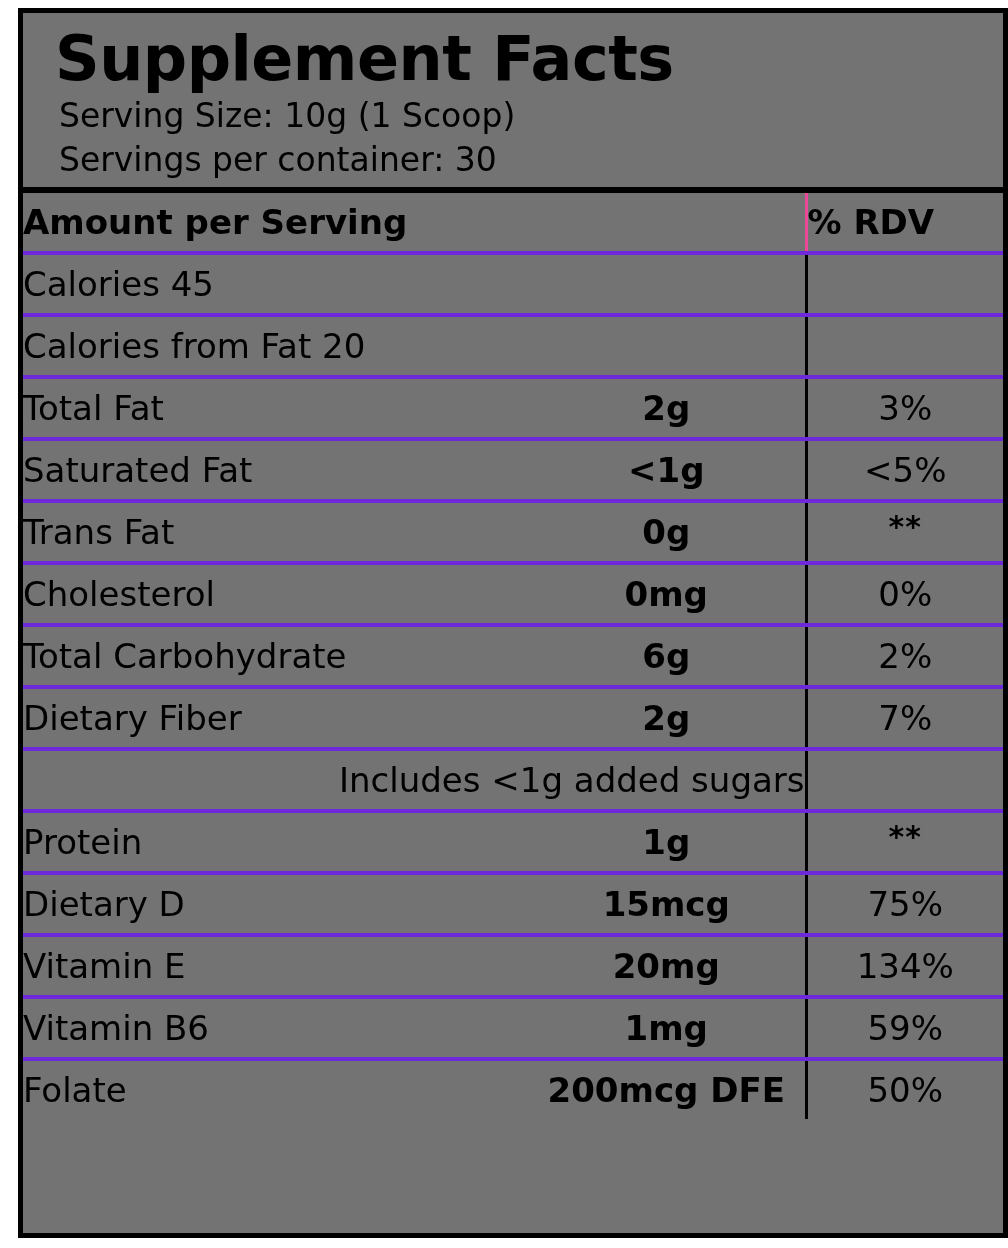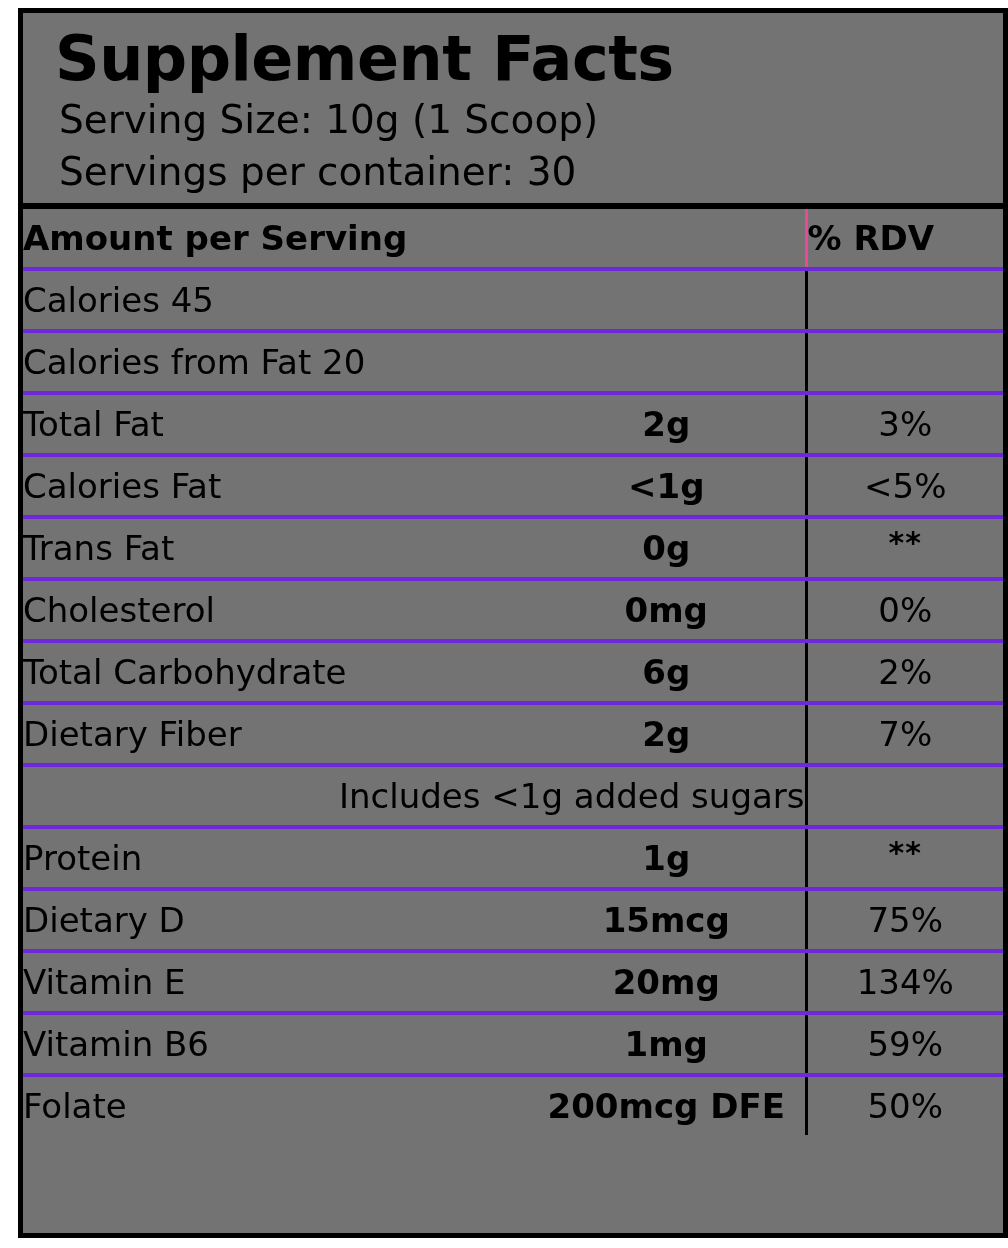--- a/index.html
+++ b/index.html
@@ -32,21 +32,21 @@
     padding: 8px 0 6px 0;
   }
   .title {
     font-size: 62px;
     font-weight: bold;
     line-height: 1.02;
     letter-spacing: -0.5px;
     padding: 6px 0 4px 32px;
   }
   .serving-line {
-    font-size: 39px;
+    font-size: 33px;
     line-height: 1.32;
     padding-left: 36px;
   }
 
   .rule-thick {
     border-top: 6px solid #000000;
   }
 
   
   table.facts {
@@ -145,21 +145,21 @@
         <td class="cell-rdv"></td>
       </tr>
 
       <tr>
         <td class="cell-name">Total Fat</td>
         <td class="cell-amt">2g</td>
         <td class="cell-rdv">3%</td>
       </tr>
 
       <tr>
-        <td class="cell-name indent-1">Calories Fat</td>
+        <td class="cell-name indent-1">Saturated Fat</td>
         <td class="cell-amt">&lt;1g</td>
         <td class="cell-rdv">&lt;5%</td>
       </tr>
 
       <tr>
         <td class="cell-name indent-1">Trans Fat</td>
         <td class="cell-amt">0g</td>
         <td class="cell-rdv"><span class="dagger">**</span></td>
       </tr>
 

